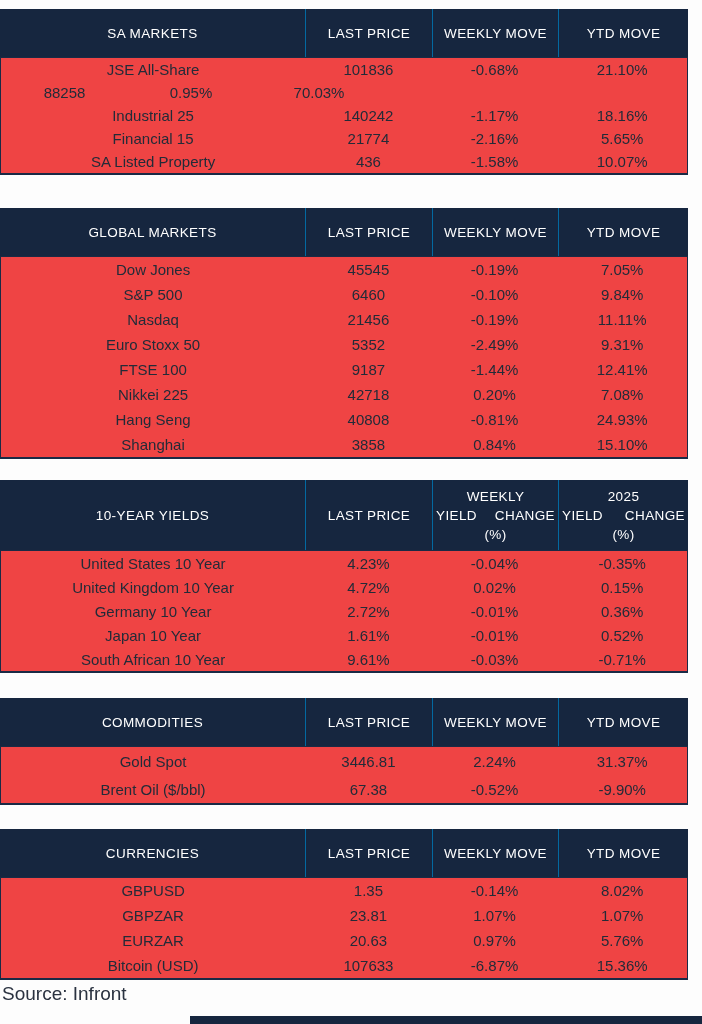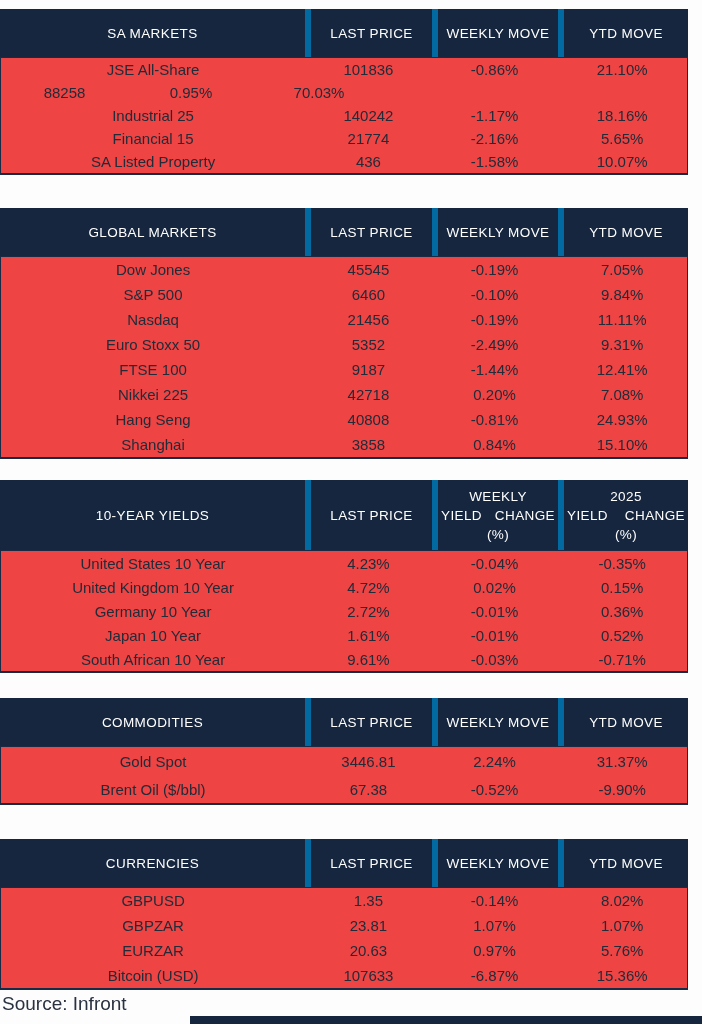--- a/index.html
+++ b/index.html
@@ -10,21 +10,21 @@
     background: #FDFDFD;
     font-family: "Liberation Sans", sans-serif;
     overflow: hidden;
   }
   .page { padding-top: 9px; border-radius: 29px; }
 
   .table-block { width: 688px; }
   .t-sa-markets      { margin-bottom: 33px; }
   .t-global-markets  { margin-bottom: 21px; }
   .t-ten-year-yields { margin-bottom: 25px; }
-  .t-commodities     { margin-bottom: 34px; }
+  .t-commodities     { margin-bottom: 24px; }
   .t-currencies      { margin-bottom: 3px; }
 
   .thead {
     display: flex;
     background: #16263F;
     color: #FFFFFF;
     height: 48px;
   }
   .t-ten-year-yields .thead { height: 70px; }
 
@@ -35,21 +35,21 @@
 
   .thead .cell {
     display: flex;
     flex-direction: column;
     align-items: center;
     justify-content: center;
     font-size: 13.5px;
     letter-spacing: 0.4px;
     text-align: center;
   }
-  .thead .cell + .cell { border-left: 6px solid #0369a1; }
+  .thead .cell + .cell { border-left: 1px solid #0369a1; }
 
   .hline { line-height: 19px; width: 100%; text-align: center; }
   .hline.spread {
     display: flex;
     justify-content: space-between;
     padding: 0 3px;
   }
 
   .tbody {
     background: #ef4444;
@@ -91,21 +91,21 @@
         <div class="thead">
           <div class="cell c0">SA MARKETS</div>
           <div class="cell c1">LAST PRICE</div>
           <div class="cell c2">WEEKLY MOVE</div>
           <div class="cell c3">YTD MOVE</div>
         </div>
         <div class="tbody">
           <div class="row">
             <div class="cell c0">JSE All-Share</div>
             <div class="cell c1">101836</div>
-            <div class="cell c2">-0.86%</div>
+            <div class="cell c2">-0.68%</div>
             <div class="cell c3">21.10%</div>
           </div>
           <div class="row">
             <div class="cell c1">88258</div>
             <div class="cell c2">0.95%</div>
             <div class="cell c3">70.03%</div>
           </div>
           <div class="row">
             <div class="cell c0">Industrial 25</div>
             <div class="cell c1">140242</div>

